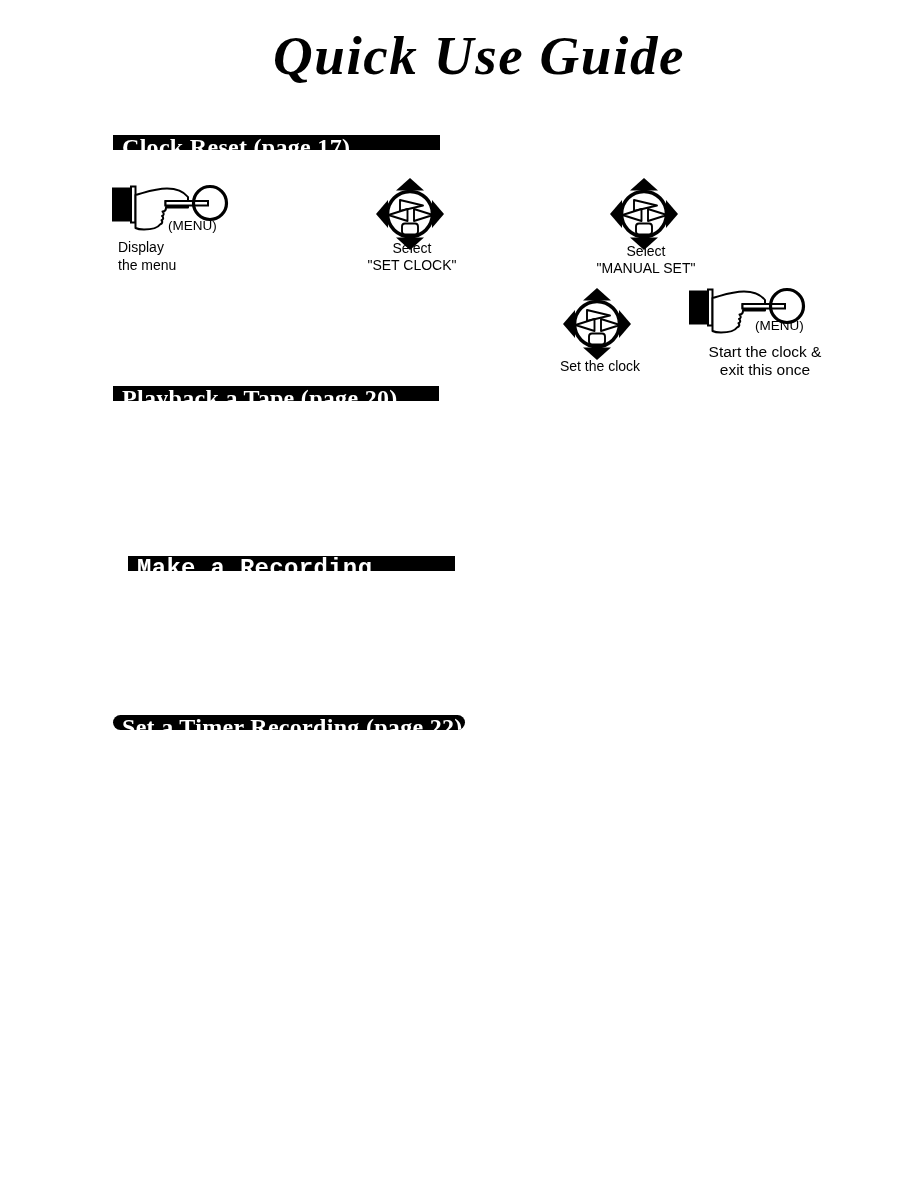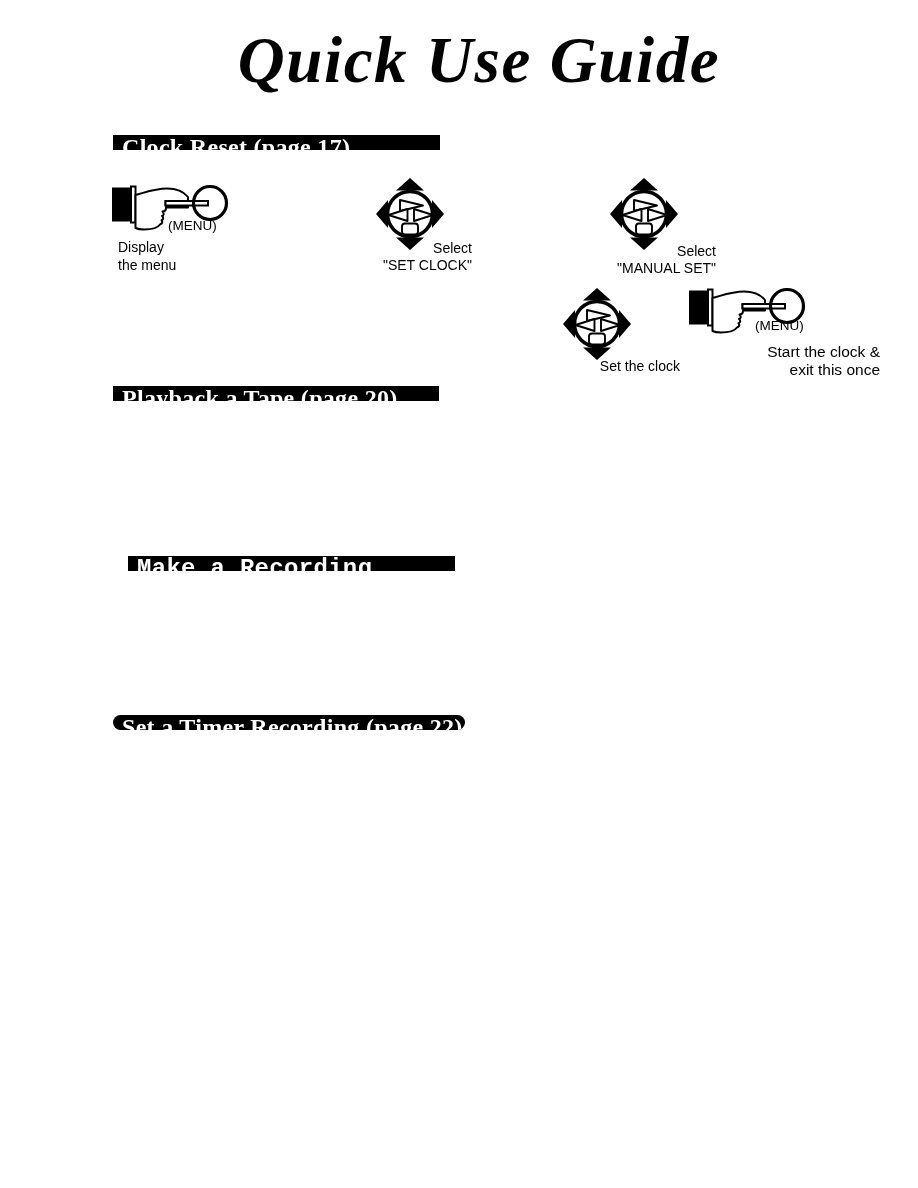--- a/index.html
+++ b/index.html
@@ -1,28 +1,28 @@
 <!DOCTYPE html>
 <html><head>
 <meta charset="utf-8">
 <style>
   html,body{margin:0;padding:0;}
   body{width:918px;height:1188px;background:#fff;font-family:"Liberation Sans",sans-serif;
        position:relative;overflow:hidden;color:#000;-webkit-font-smoothing:antialiased;}
   .abs{position:absolute;}
   
   #title{left:40px;right:0;top:28px;text-align:center;font-family:"Liberation Serif",serif;
-         font-weight:bold;font-style:italic;font-size:65px;letter-spacing:1.6px;line-height:1;}
+         font-weight:bold;font-style:italic;font-size:55px;letter-spacing:1.6px;line-height:1;}
   
   #intro{left:112px;top:88px;width:720px;font-size:14.2px;line-height:17.6px;white-space:nowrap;}
   
   .sec-bar{background:#000;color:#fff;font-family:"Liberation Serif",serif;font-weight:bold;
            font-size:24px;height:15px;line-height:25px;padding-left:9px;letter-spacing:.3px;overflow:hidden;box-sizing:border-box;}
   
-  .cap{font-size:14px;line-height:16.5px;text-align:right;}
+  .cap{font-size:14px;line-height:16.5px;text-align:center;}
   .capL{font-size:14px;line-height:17px;}
   svg{display:block;overflow:visible;}
 </style>
 </head>
 <body>
 
 <div class="abs" id="watermark-layer"></div>
 
 <div class="abs" id="title">Quick Use Guide</div>
 

